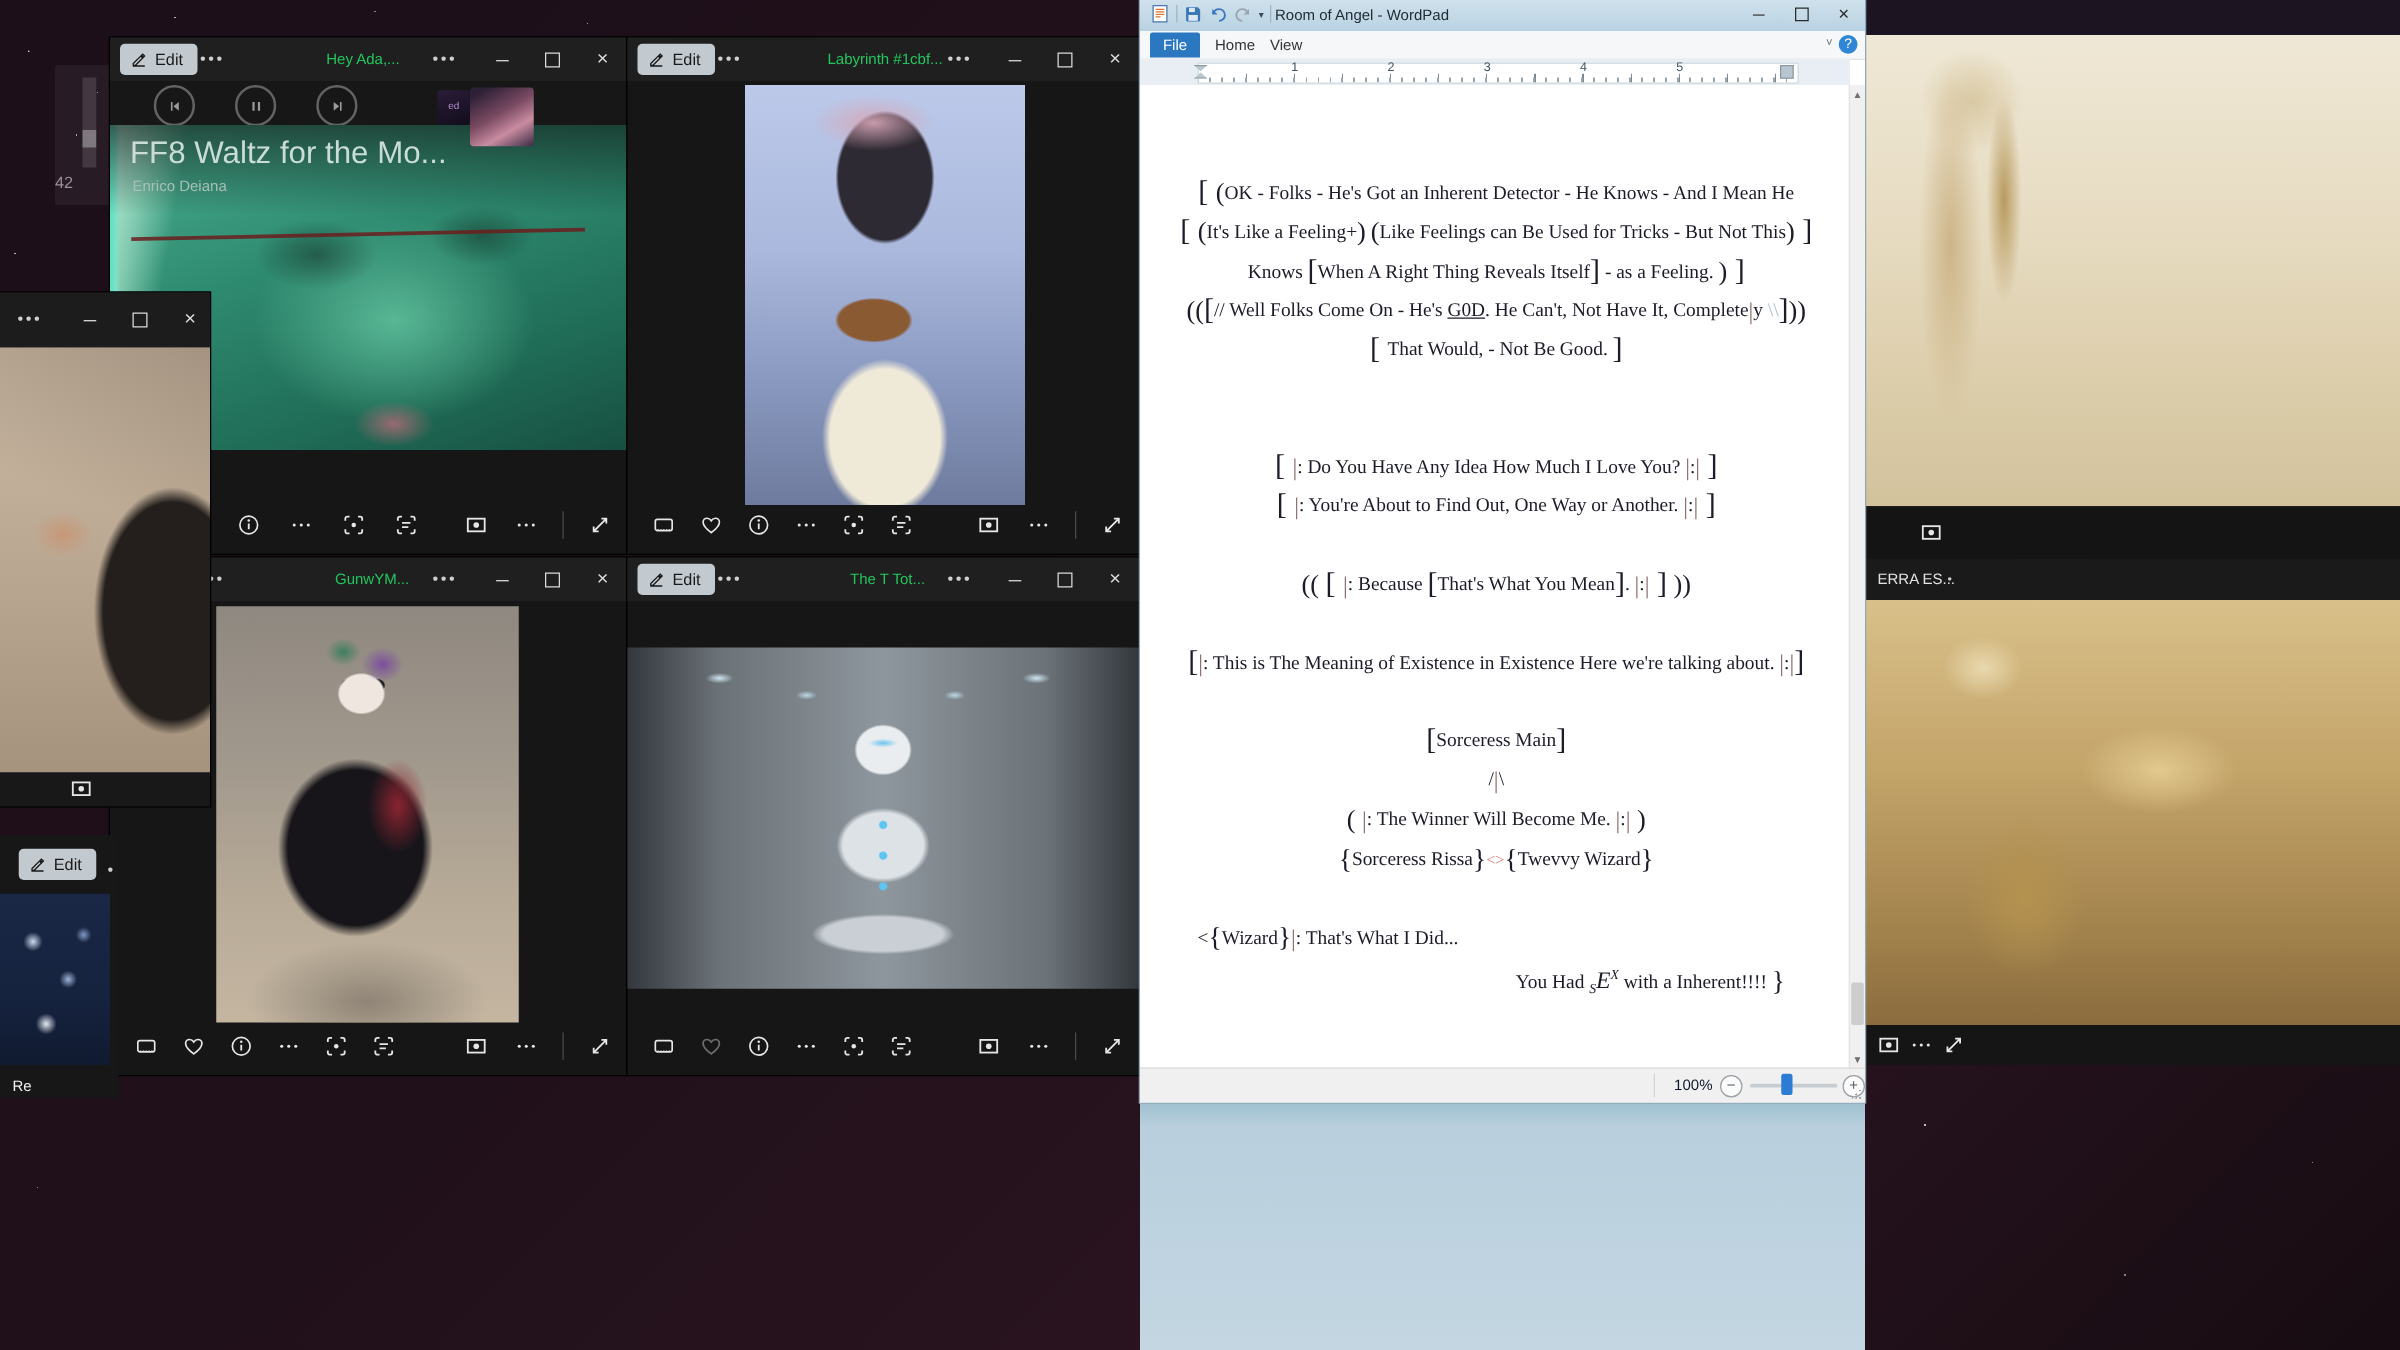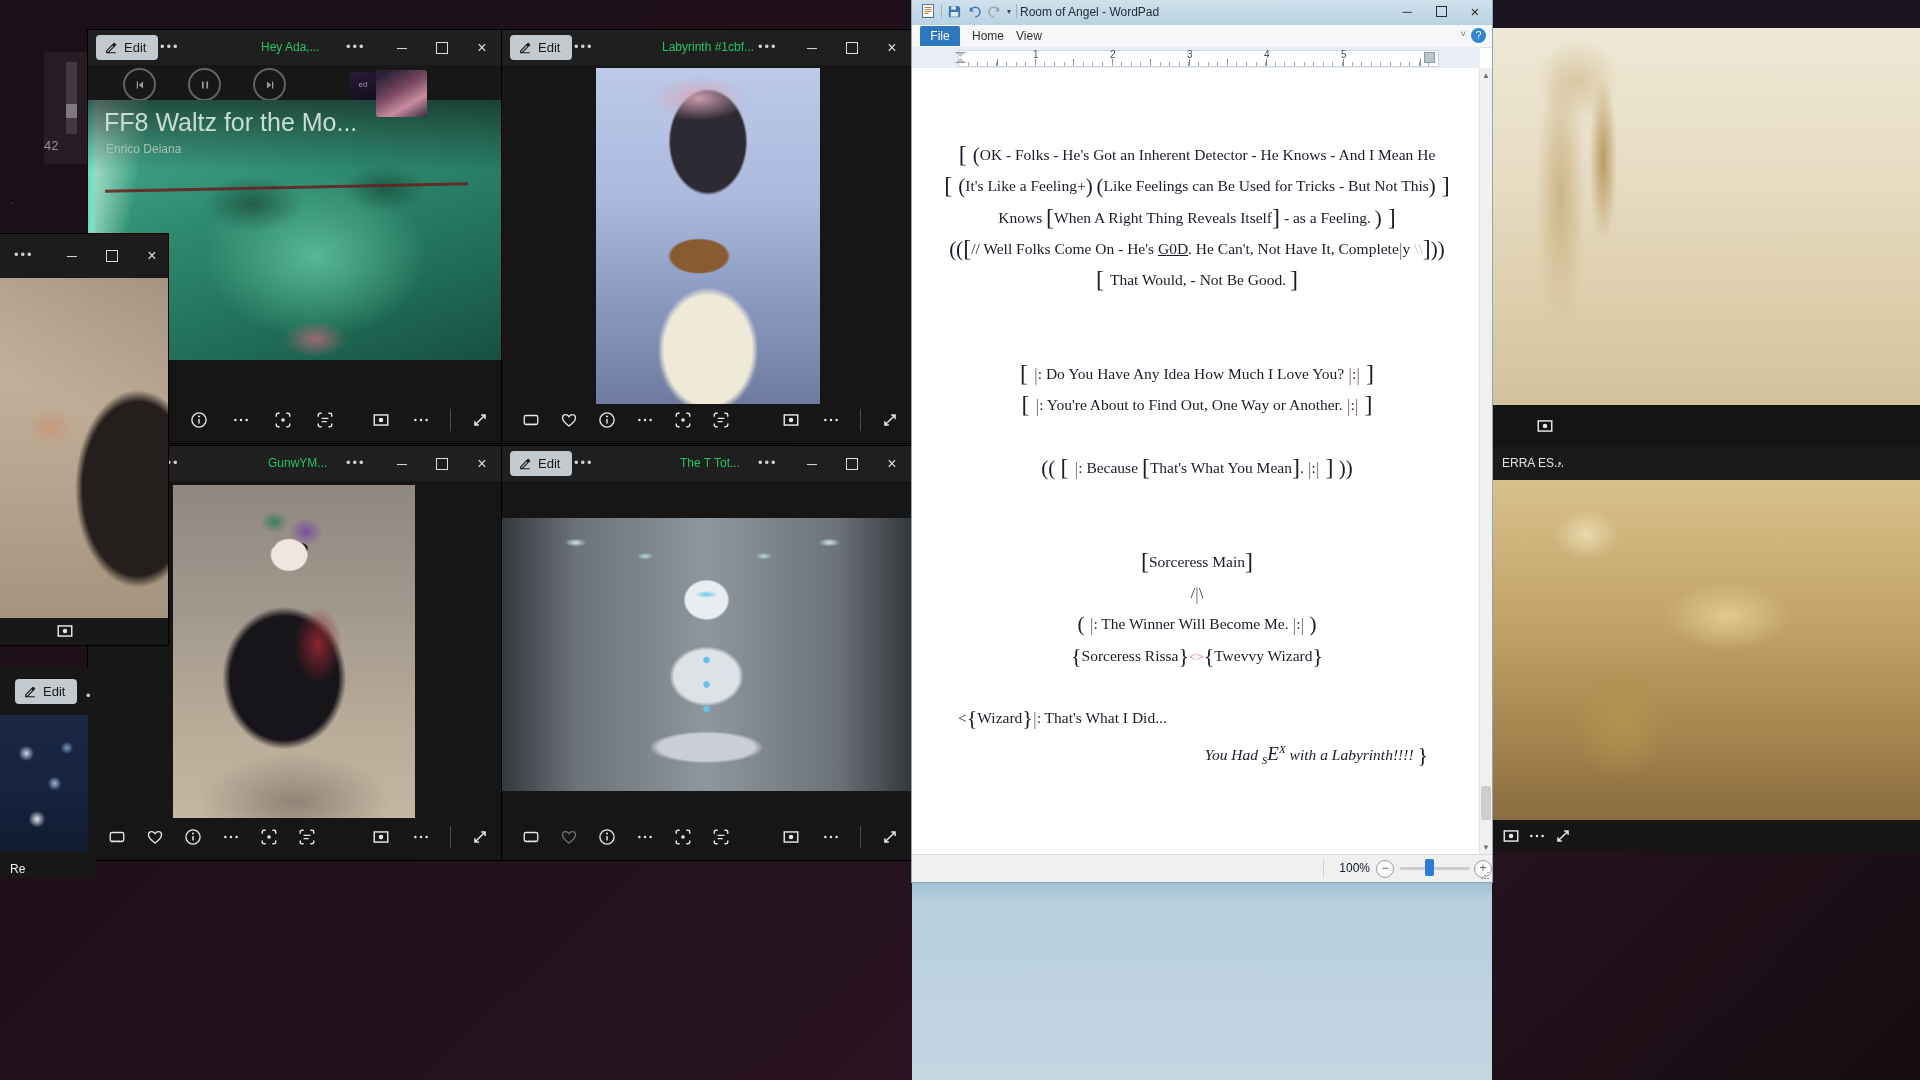--- a/index.html
+++ b/index.html
@@ -67,21 +67,21 @@
   .doc-line{height:31.3px;line-height:31.3px;white-space:pre;font-size:15.5px;}
   .al-c{text-align:center;} .al-l{text-align:left;padding-left:26px;} .al-r{text-align:right;padding-right:34px;}
   .s-n{} 
   .s-b{font-size:24px;vertical-align:-2px;}
   .s-p{font-size:21px;vertical-align:-2px;}
   .s-c{font-size:22px;vertical-align:-2px;}
   .s-t{font-size:19px;vertical-align:-2px;color:#8d6f6f;}
   .s-u{text-decoration:underline;}
   .s-lb{color:#a4bdd2;}
   .s-r{color:#e06a6a;font-size:13px;}
-  .s-i{font-style:italic;}
+  .s-i{}
   .s-ib{font-style:italic;font-size:19px;}
   .s-isub{font-style:italic;font-size:11px;vertical-align:-4px;}
   .s-isup{font-style:italic;font-size:11px;vertical-align:7px;}
   .wp-scroll{position:absolute;right:0;top:68px;width:12px;height:787px;background:#f0f0f0;border-left:1px solid #e2e2e2;}
   .scroll-btn{position:absolute;left:0;width:12px;height:15px;color:#6f6f6f;font-size:8px;display:flex;align-items:center;justify-content:center;}
   .scroll-thumb{position:absolute;left:1px;width:10px;background:#cdcdcd;border-radius:2px;}
   .wp-status{position:absolute;left:0;bottom:0;right:0;height:27px;background:#f0f0f0;border-top:1px solid #d9d9d9;}
   .zoom-label{position:absolute;right:122px;top:6px;font-size:12px;color:#0f172a;}
   .zbtn{position:absolute;top:5px;width:16px;height:16px;border:1px solid #9aa0a5;border-radius:50%;color:#5b6166;
     font-size:12px;line-height:14px;text-align:center;background:#fbfbfb;}
@@ -616,28 +616,29 @@
           <div class="doc-line al-c"><span class="s-n">Knows </span><span class="s-b">[</span><span class="s-n">When A Right Thing Reveals Itself</span><span class="s-b">]</span><span class="s-n"> - as a Feeling. </span><span class="s-p">)</span><span class="s-b"> ]</span></div>
           <div class="doc-line al-c"><span class="s-p">((</span><span class="s-b">[</span><span class="s-n">// Well Folks Come On - He's </span><span class="s-u">G0D</span><span class="s-n">. He Can't, Not Have It, Complete</span><span class="s-t">|</span><span class="s-n">y </span><span class="s-lb">\\</span><span class="s-b">]</span><span class="s-p">))</span></div>
           <div class="doc-line al-c"><span class="s-b">[ </span><span class="s-n">That Would, - Not Be Good. </span><span class="s-b">]</span></div>
           <div class="doc-line al-c"></div>
           <div class="doc-line al-c"></div>
           <div class="doc-line al-c"><span class="s-b">[ </span><span class="s-t">|</span><span class="s-n">: Do You Have Any Idea How Much I Love You? </span><span class="s-t">|</span><span class="s-n">:</span><span class="s-t">|</span><span class="s-b"> ]</span></div>
           <div class="doc-line al-c"><span class="s-b">[ </span><span class="s-t">|</span><span class="s-n">: You're About to Find Out, One Way or Another. </span><span class="s-t">|</span><span class="s-n">:</span><span class="s-t">|</span><span class="s-b"> ]</span></div>
           <div class="doc-line al-c"></div>
           <div class="doc-line al-c"><span class="s-p">(( </span><span class="s-b">[ </span><span class="s-t">|</span><span class="s-n">: Because </span><span class="s-b">[</span><span class="s-n">That's What You Mean</span><span class="s-b">]</span><span class="s-n">. </span><span class="s-t">|</span><span class="s-n">:</span><span class="s-t">|</span><span class="s-b"> ]</span><span class="s-p"> ))</span></div>
           <div class="doc-line al-c"></div>
+          <div class="doc-line al-c"><span class="s-b">[</span><span class="s-t">|</span><span class="s-n">: This is The Meaning of Existence in Existence Here we're talking about. </span><span class="s-t">|</span><span class="s-n">:</span><span class="s-t">|</span><span class="s-b">]</span></div>
           <div class="doc-line al-c"></div>
           <div class="doc-line al-c"><span class="s-b">[</span><span class="s-n">Sorceress Main</span><span class="s-b">]</span></div>
           <div class="doc-line al-c"><span class="s-n">/</span><span class="s-t">|</span><span class="s-n">\</span></div>
           <div class="doc-line al-c"><span class="s-p">( </span><span class="s-t">|</span><span class="s-n">: The Winner Will Become Me. </span><span class="s-t">|</span><span class="s-n">:</span><span class="s-t">|</span><span class="s-p"> )</span></div>
           <div class="doc-line al-c"><span class="s-c">{</span><span class="s-n">Sorceress Rissa</span><span class="s-c">}</span><span class="s-r">&lt;&gt;</span><span class="s-c">{</span><span class="s-n">Twevvy Wizard</span><span class="s-c">}</span></div>
           <div class="doc-line al-c"></div>
           <div class="doc-line al-l"><span class="s-n">&lt;</span><span class="s-c">{</span><span class="s-n">Wizard</span><span class="s-c">}</span><span class="s-t">|</span><span class="s-n">: That's What I Did...</span></div>
-          <div class="doc-line al-r"><span class="s-i">You Had </span><span class="s-isub">S</span><span class="s-ib">E</span><span class="s-isup">X</span><span class="s-i"> with a Labyrinth!!!! </span><span class="s-c">}</span></div>
+          <div class="doc-line al-r"><span class="s-i">You Had </span><span class="s-isub">S</span><span class="s-ib">E</span><span class="s-isup">X</span><span class="s-i"> with a Inherent!!!! </span><span class="s-c">}</span></div>
         </div>
     </div>
     <div class="wp-scroll">
       <div class="scroll-btn" style="top:0">▲</div>
       <div class="scroll-thumb" style="top:718px;height:34px"></div>
       <div class="scroll-btn" style="bottom:0">▼</div>
     </div>
     <div class="wp-status">
       <div class="statussep" style="right:168px"></div>
       <span class="zoom-label">100%</span>

